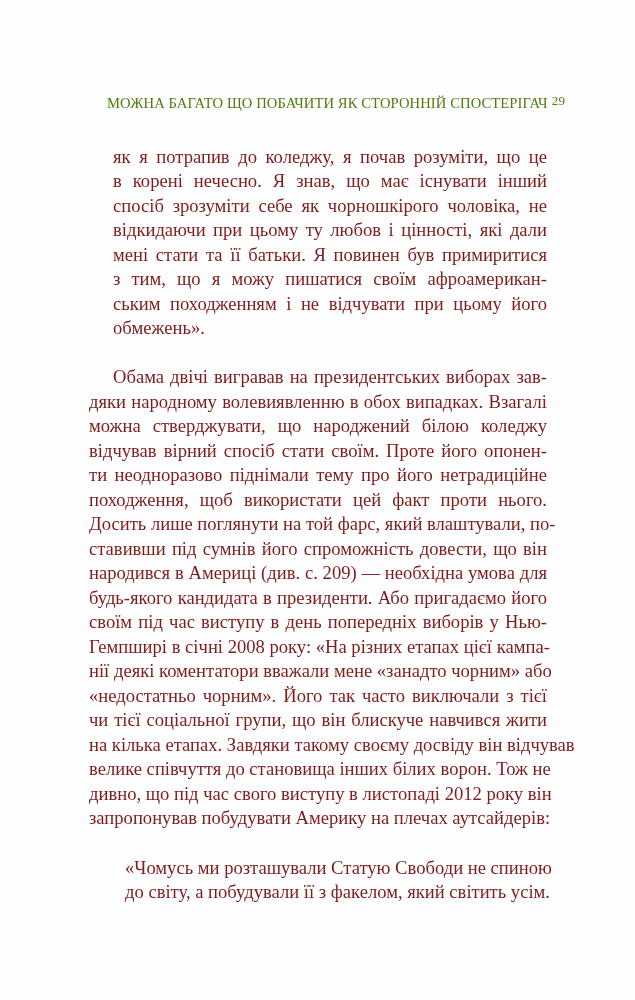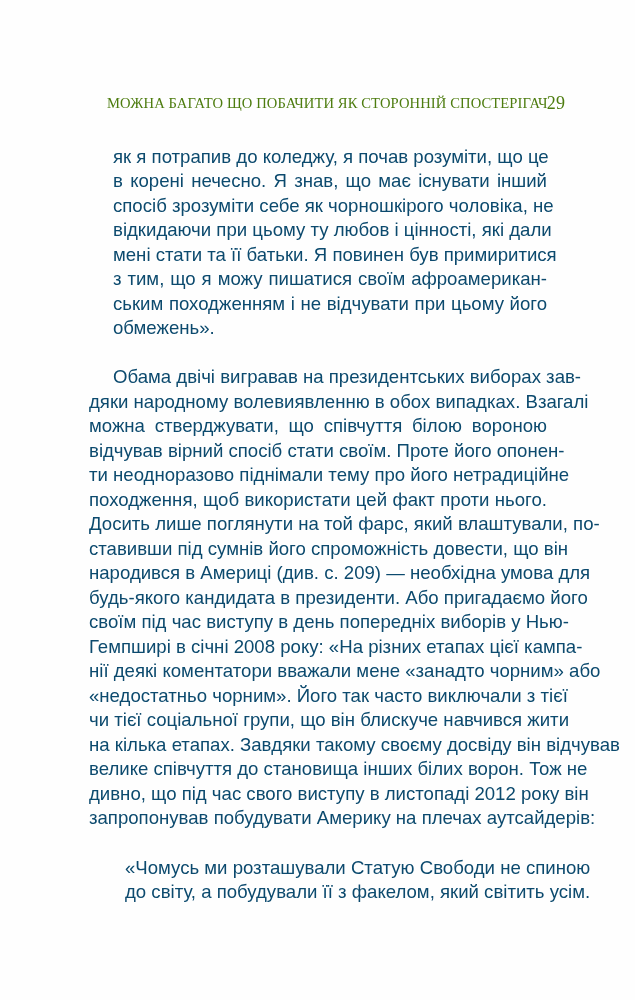--- a/index.html
+++ b/index.html
@@ -35,29 +35,29 @@
     .running-head .title {
       position: absolute;
       left: 0;
       top: 2px;
       font-weight: normal;
     }
     .running-head .folio {
       position: absolute;
       right: 0;
       top: 0;
-      font-size: 18px;
+      font-size: 13px;
     }
     .line {
       position: absolute;
-      font-family: Liberation Sans, sans-serif;
+      font-family: Liberation Serif, serif;
       font-size: 18.6px;
       line-height: 24px;
       white-space: nowrap;
-      color: #0c4a6e;
+      color: #7f1d1d;
       text-align: justify;
       text-align-last: justify;
       height: 24px;
     }
     .line.body { left: 89px; width: 458px; }
     .line.indent { left: 113px; width: 434px; }
     .line.first { left: 113px; width: 434px; }
     .line.last { text-align-last: left; }
     .line.quote { left: 125px; width: 410px; }
   </style>
@@ -78,21 +78,21 @@
     <div class="line first" style="top:218px">відкидаючи при цьому ту любов і цінності, які дали</div>
     <div class="line first" style="top:243px">мені стати та її батьки. Я повинен був примиритися</div>
     <div class="line first" style="top:267px">з тим, що я можу пишатися своїм афроамерикан-</div>
     <div class="line first" style="top:292px">ським походженням і не відчувати при цьому його</div>
     <div class="line first last" style="top:316px">обмежень».</div>
   </div>
 
   <div>
     <div class="line indent" style="top:365px">Обама двічі вигравав на президентських виборах зав-</div>
     <div class="line body" style="top:390px">дяки народному волевиявленню в обох випадках. Взагалі</div>
-    <div class="line body" style="top:414px">можна стверджувати, що співчуття білою вороною</div>
+    <div class="line body" style="top:414px">можна стверджувати, що народжений білою коледжу</div>
     <div class="line body" style="top:439px">відчував вірний спосіб стати своїм. Проте його опонен-</div>
     <div class="line body" style="top:463px">ти неодноразово піднімали тему про його нетрадиційне</div>
     <div class="line body" style="top:488px">походження, щоб використати цей факт проти нього.</div>
     <div class="line body" style="top:512px">Досить лише поглянути на той фарс, який влаштували, по-</div>
     <div class="line body" style="top:537px">ставивши під сумнів його спроможність довести, що він</div>
     <div class="line body" style="top:561px">народився в Америці (див. с. 209) — необхідна умова для</div>
     <div class="line body" style="top:586px">будь-якого кандидата в президенти. Або пригадаємо його</div>
     <div class="line body" style="top:610px">своїм під час виступу в день попередніх виборів у Нью-</div>
     <div class="line body" style="top:635px">Гемпширі в січні 2008 року: «На різних етапах цієї кампа-</div>
     <div class="line body" style="top:659px">нії деякі коментатори вважали мене «занадто чорним» або</div>

